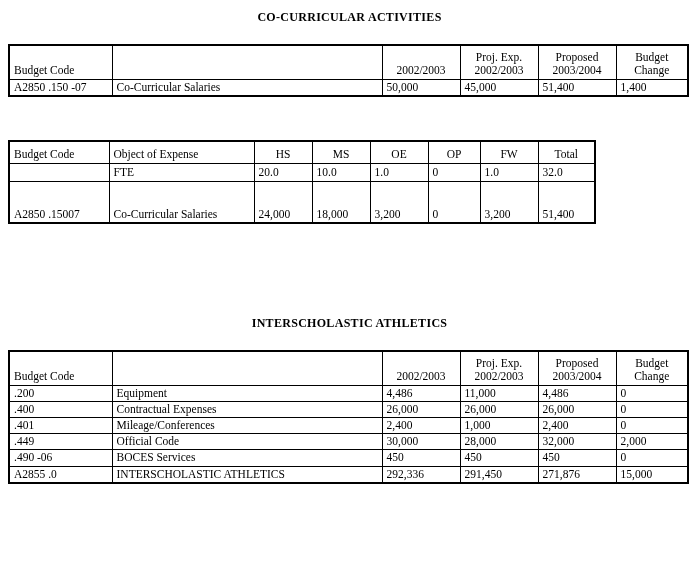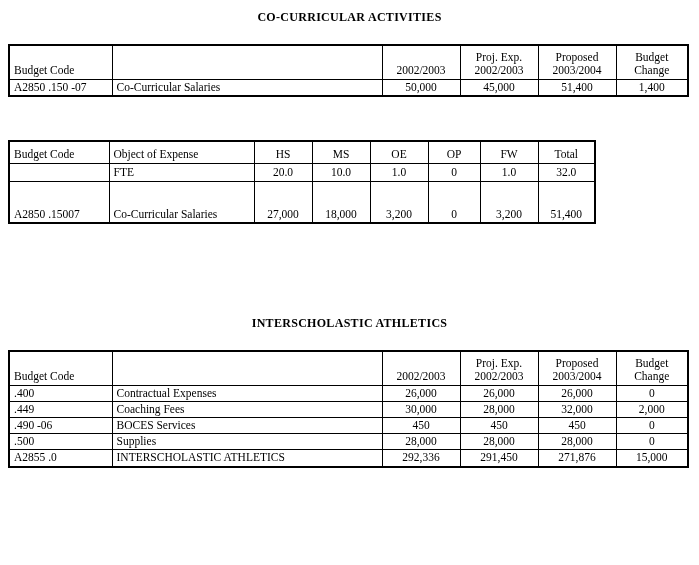--- a/index.html
+++ b/index.html
@@ -47,21 +47,21 @@
   }
   .hdr td, .hdr th {
     font-weight: bold;
     text-align: center;
     vertical-align: bottom;
   }
   .hdr td.left {
     text-align: left;
   }
   .num {
-    text-align: center;
+    text-align: left;
     margin-top: 48px;
   }
   .left {
     text-align: left;
     font-family: Liberation Serif, serif;
   }
   .ctr {
     text-align: center;
   }
   .bold {
@@ -180,21 +180,21 @@
         <td class="num">20.0</td>
         <td class="num">10.0</td>
         <td class="num">1.0</td>
         <td class="num">0</td>
         <td class="num">1.0</td>
         <td class="num">32.0</td>
       </tr>
       <tr style="height:42px">
         <td class="left code-cell">A2850 .15007</td>
         <td class="left">Co-Curricular Salaries</td>
-        <td class="num">27,000</td>
+        <td class="num">24,000</td>
         <td class="num">18,000</td>
         <td class="num">3,200</td>
         <td class="num">0</td>
         <td class="num">3,200</td>
         <td class="num">51,400</td>
       </tr>
     </tbody>
   </table>
 
   <div id="title-athletics" class="section-title">INTERSCHOLASTIC ATHLETICS</div>
@@ -220,49 +220,57 @@
         <td class="ctr">
           <span class="h2line">Proposed</span>
           <span class="h2line">2003/2004</span>
         </td>
         <td class="ctr">
           <span class="h2line">Budget</span>
           <span class="h2line">Change</span>
         </td>
       </tr>
       <tr>
+        <td class="left code-cell">         .200</td>
+        <td class="left">Equipment</td>
+        <td class="num">4,486</td>
+        <td class="num">11,000</td>
+        <td class="num">4,486</td>
+        <td class="num">0</td>
+      </tr>
+      <tr>
         <td class="left code-cell">         .400</td>
         <td class="left">Contractual Expenses</td>
         <td class="num">26,000</td>
         <td class="num">26,000</td>
         <td class="num">26,000</td>
         <td class="num">0</td>
       </tr>
       <tr>
+        <td class="left code-cell">         .401</td>
+        <td class="left">Mileage/Conferences</td>
+        <td class="num">2,400</td>
+        <td class="num">1,000</td>
+        <td class="num">2,400</td>
+        <td class="num">0</td>
+      </tr>
+      <tr>
         <td class="left code-cell">         .449</td>
-        <td class="left">Coaching Fees</td>
+        <td class="left">Official Code</td>
         <td class="num">30,000</td>
         <td class="num">28,000</td>
         <td class="num">32,000</td>
         <td class="num">2,000</td>
       </tr>
       <tr>
         <td class="left code-cell">         .490  -06</td>
         <td class="left">BOCES Services</td>
         <td class="num">450</td>
         <td class="num">450</td>
         <td class="num">450</td>
-        <td class="num">0</td>
-      </tr>
-      <tr>
-        <td class="left code-cell">         .500</td>
-        <td class="left">Supplies</td>
-        <td class="num">28,000</td>
-        <td class="num">28,000</td>
-        <td class="num">28,000</td>
         <td class="num">0</td>
       </tr>
       <tr class="bold">
         <td class="left code-cell">A2855  .0</td>
         <td class="left">INTERSCHOLASTIC ATHLETICS</td>
         <td class="num">292,336</td>
         <td class="num">291,450</td>
         <td class="num">271,876</td>
         <td class="num">15,000</td>
       </tr>

